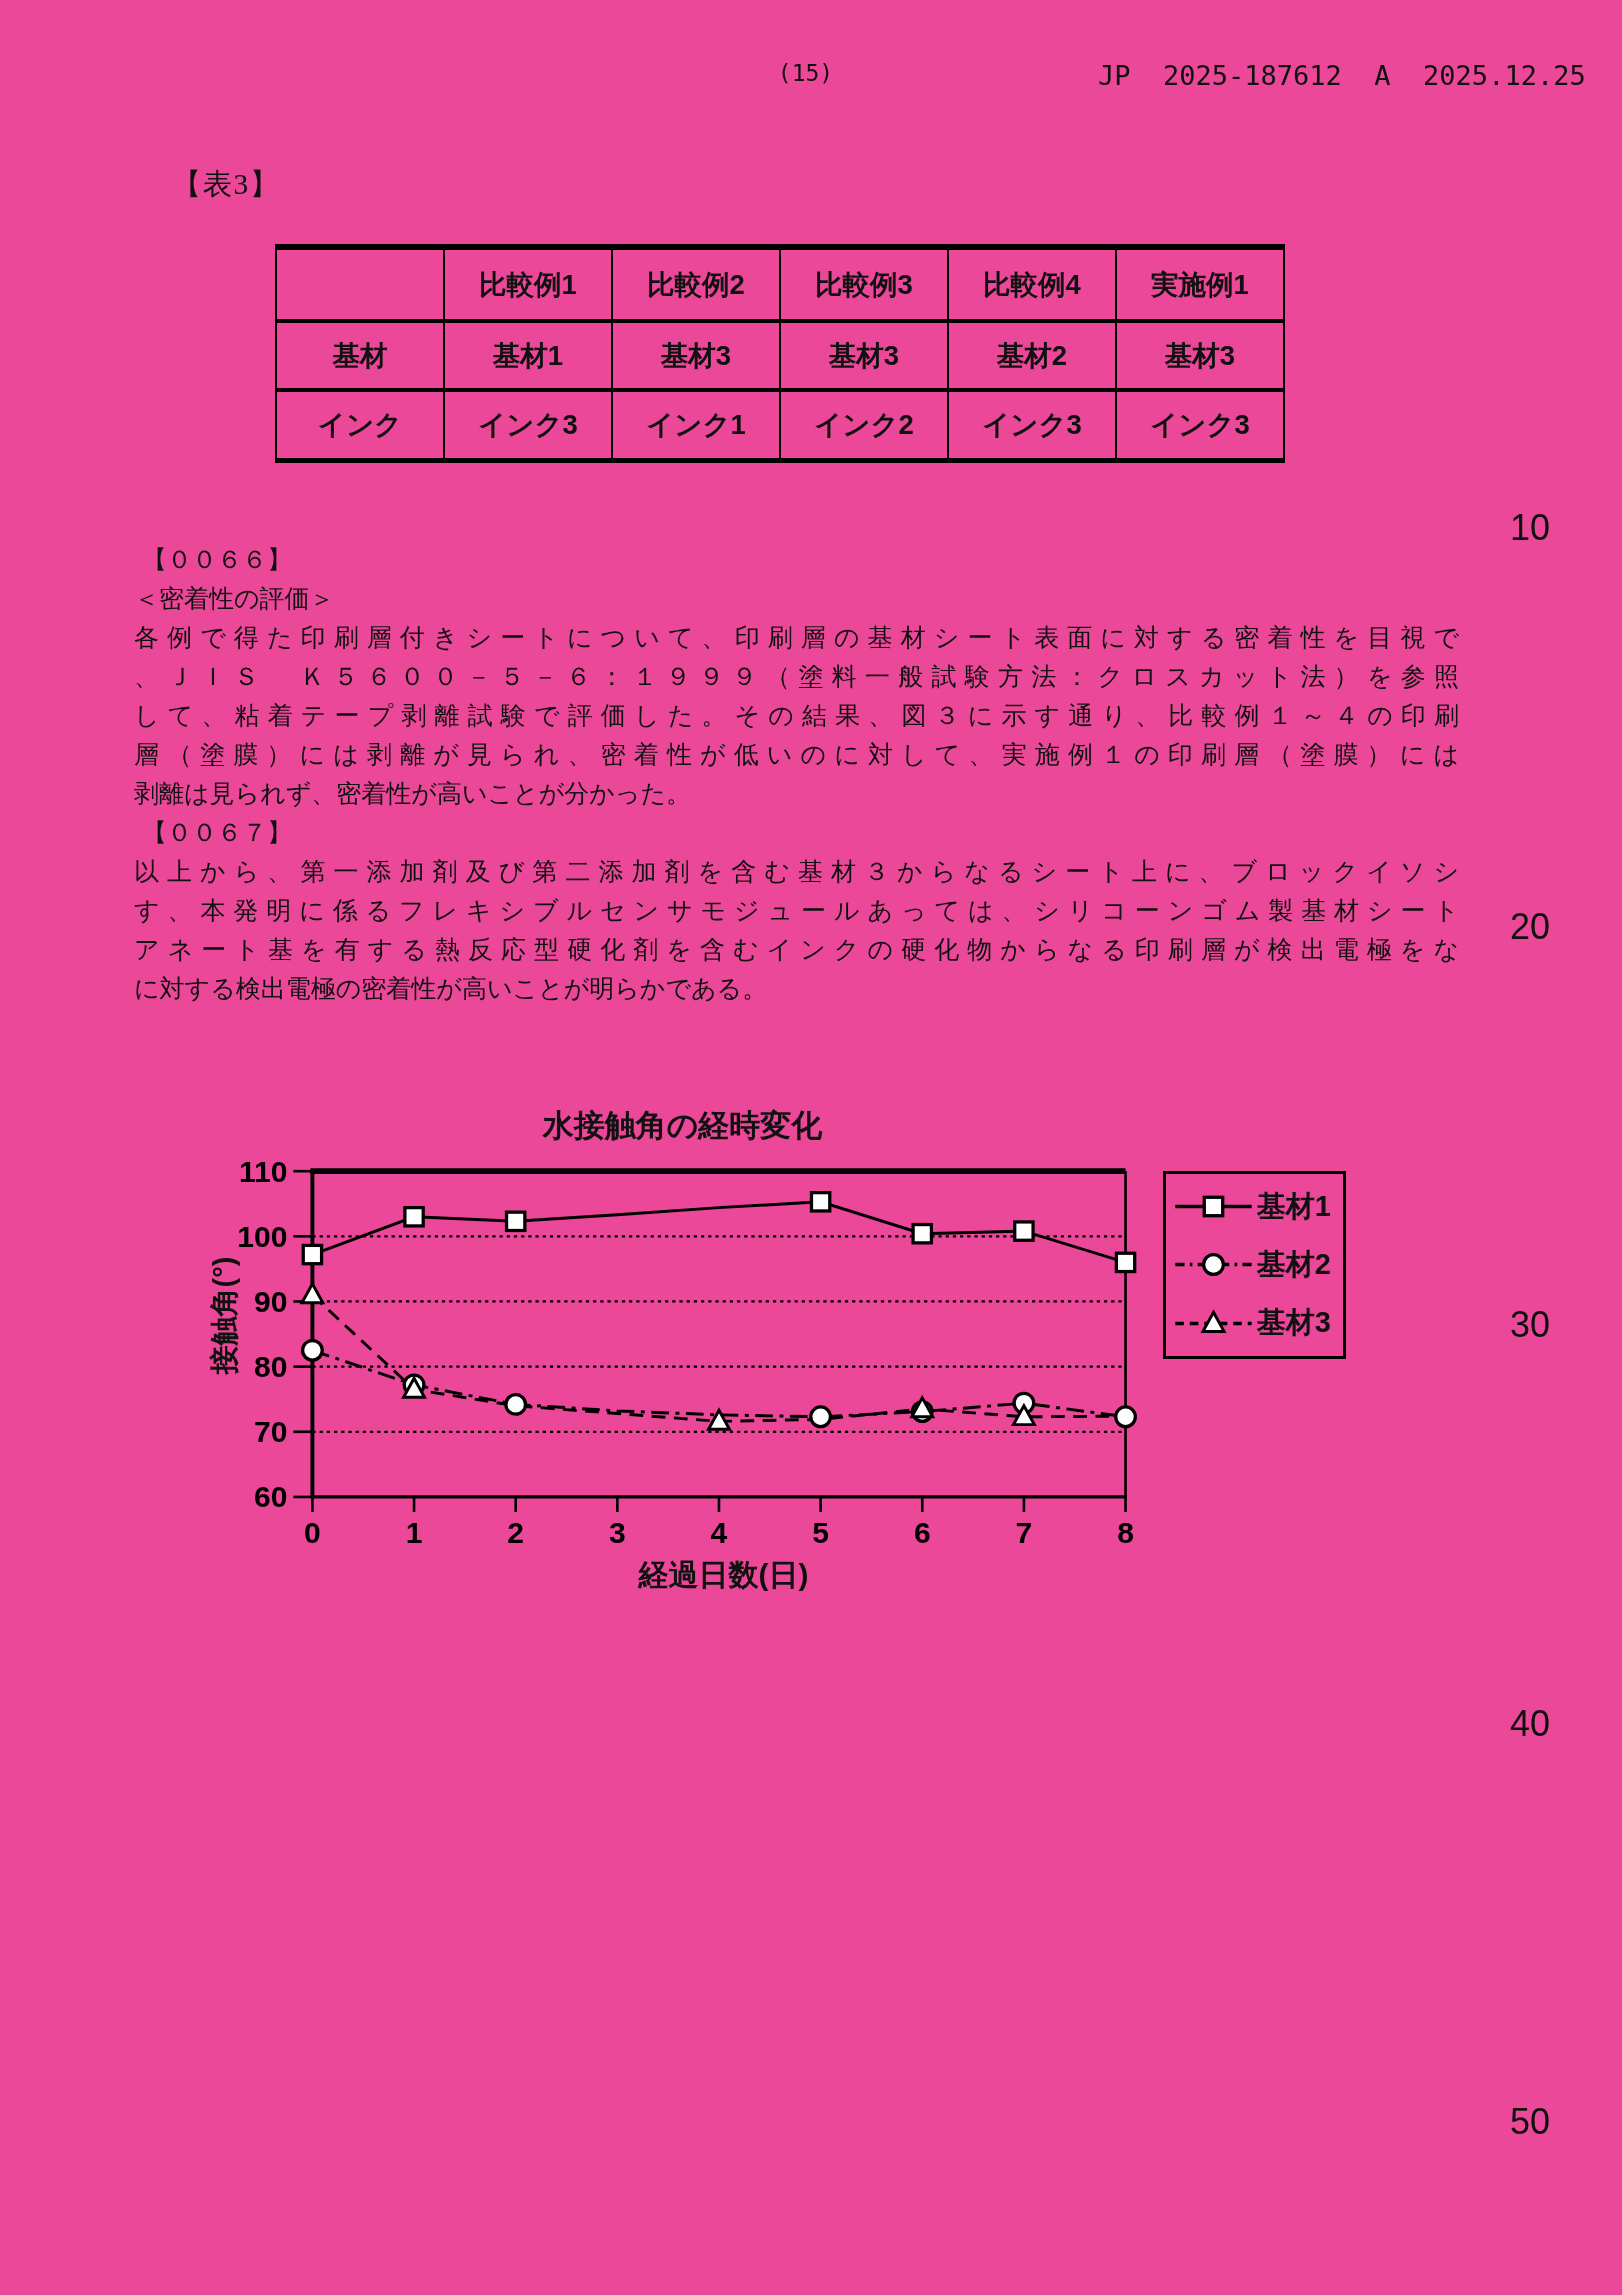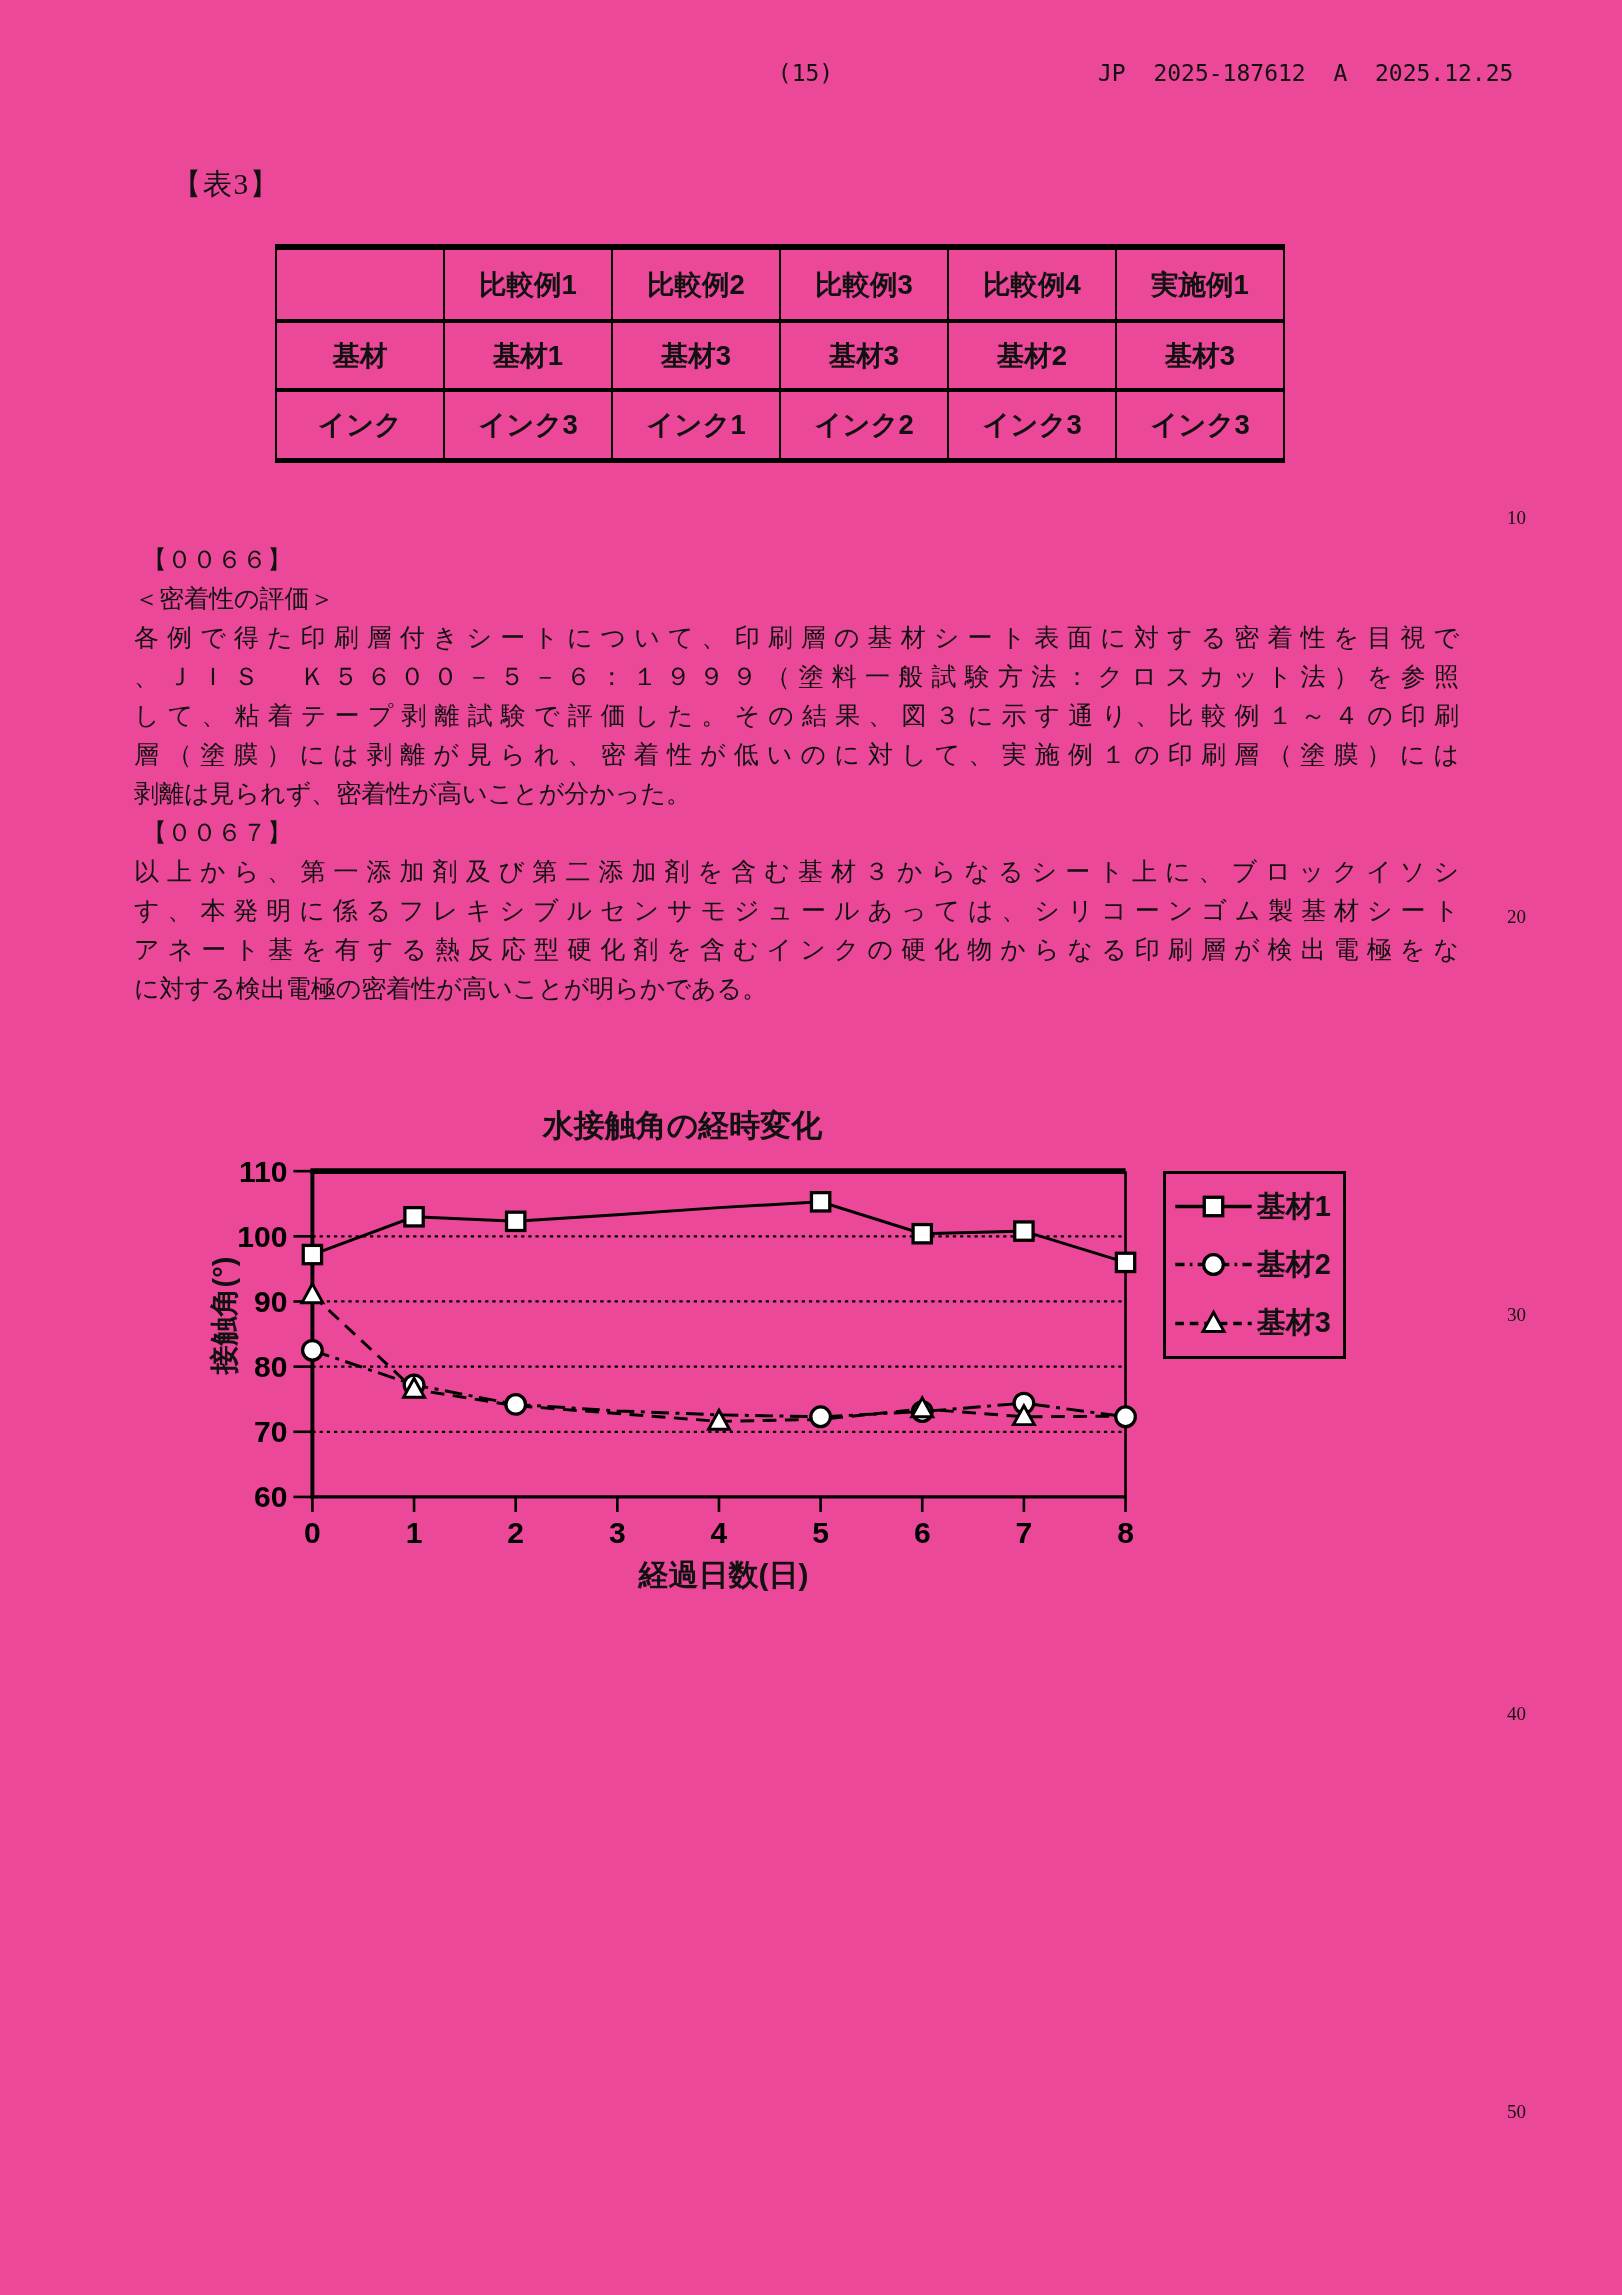--- a/index.html
+++ b/index.html
@@ -13,27 +13,28 @@
   }
   
   .hdr-page-num{
     position:absolute;left:753px;top:60px;width:105px;
     font-family:"DejaVu Sans Mono", monospace;
     font-size:23px;text-align:center;white-space:pre;
   }
   .hdr-doc-id{
     position:absolute;left:1098px;top:60px;
     font-family:"DejaVu Sans Mono", monospace;
-    font-size:23px;white-space:pre;
+    font-size:27px;white-space:pre;
   }
   
   .margin-num{
     position:absolute;left:1507px;width:46px;
-    font-family:Liberation Serif, serif;
-    font-size:19px;
+    font-family:Liberation Sans, sans-serif;
+    font-size:36px;
+    text-align:center;
   }
   
   .tbl-caption{
     position:absolute;left:172px;top:165px;
     font-size:29.4px;letter-spacing:1.3px;
   }
   
   .t3{
     position:absolute;left:275px;top:244px;
     border-collapse:collapse;table-layout:fixed;

